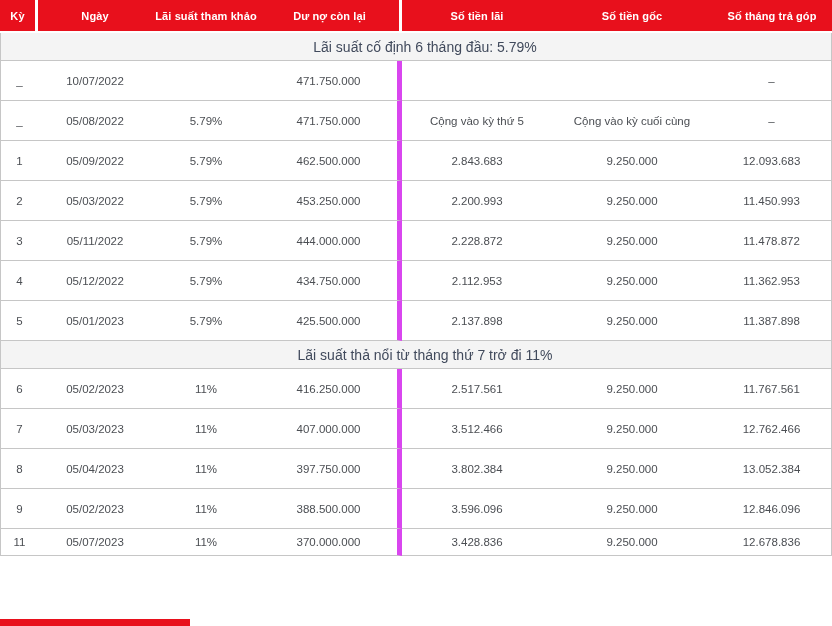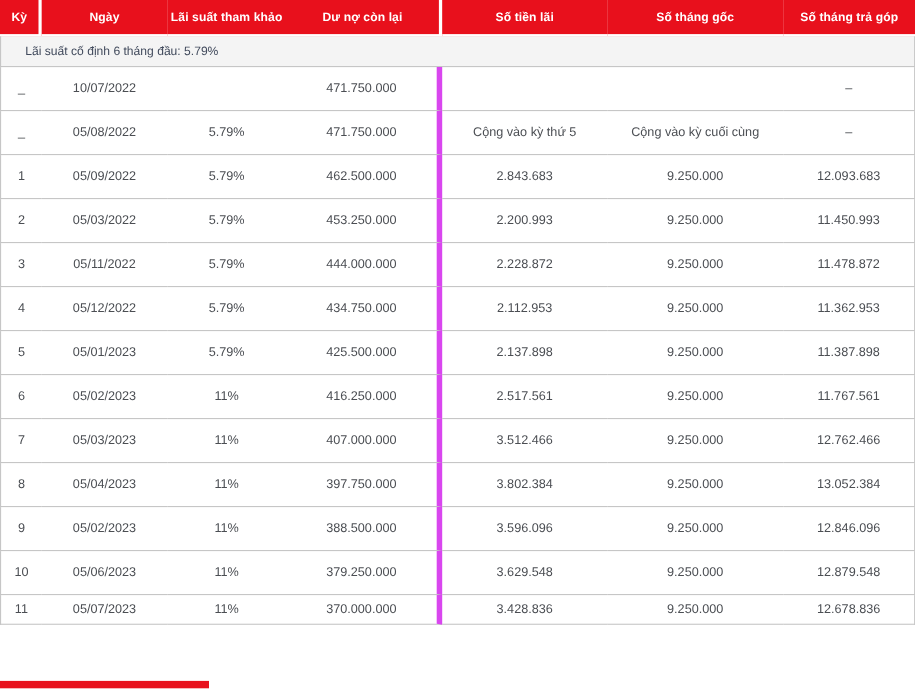--- a/index.html
+++ b/index.html
@@ -21,21 +21,21 @@
   thead th.sep{border-right:3px solid #ffffff;}
   tbody td{
     font-size:11.5px;color:var(--body-text);text-align:center;vertical-align:middle;
     height:40px;padding:0 4px;border-bottom:1px solid var(--border);
     white-space:nowrap;overflow:hidden;
   }
   tbody tr td:first-child{border-left:1px solid var(--border);}
   tbody tr td:last-child{border-right:1px solid var(--border);}
   tbody tr.section-row td{
     background:var(--section-bg);color:var(--section-text);
-    text-align:left;padding-left:22px;height:28px;font-size:11px;
+    text-align:center;padding-left:22px;height:28px;font-size:14px;
   }
   tbody tr.data-row td:nth-child(4){border-right:5px solid #d946ef;}
   tbody tr.last-row td{height:27px;}
   .bottom-red-bar{
     position:absolute;left:0;bottom:0;width:190px;height:7px;background:var(--bottom-bar);
   }
 </style>
 </head>
 <body>
 
@@ -49,21 +49,21 @@
       <col style="width:160px">
     <col style="width:120px">
   </colgroup>
   <thead>
     <tr>
       <th class="sep">Kỳ</th>
       <th>Ngày</th>
       <th>Lãi suất tham khảo</th>
       <th class="sep">Dư nợ còn lại</th>
       <th>Số tiền lãi</th>
-      <th>Số tháng gốc</th>
+      <th>Số tiền gốc</th>
       <th>Số tháng trả góp</th>
     </tr>
   </thead>
   <tbody id="table-body">
       <tr class="section-row">
         <td colspan="7">Lãi suất cố định 6 tháng đầu: 5.79%</td>
       </tr>
       <tr class="data-row">
         <td>_</td>
         <td>10/07/2022</td>
@@ -120,20 +120,23 @@
       </tr>
       <tr class="data-row">
         <td>5</td>
         <td>05/01/2023</td>
         <td>5.79%</td>
         <td>425.500.000</td>
         <td>2.137.898</td>
         <td>9.250.000</td>
         <td>11.387.898</td>
       </tr>
+      <tr class="section-row">
+        <td colspan="7">Lãi suất thả nổi từ tháng thứ 7 trở đi 11%</td>
+      </tr>
       <tr class="data-row">
         <td>6</td>
         <td>05/02/2023</td>
         <td>11%</td>
         <td>416.250.000</td>
         <td>2.517.561</td>
         <td>9.250.000</td>
         <td>11.767.561</td>
       </tr>
       <tr class="data-row">
@@ -156,29 +159,20 @@
       </tr>
       <tr class="data-row">
         <td>9</td>
         <td>05/02/2023</td>
         <td>11%</td>
         <td>388.500.000</td>
         <td>3.596.096</td>
         <td>9.250.000</td>
         <td>12.846.096</td>
       </tr>
-      <tr class="data-row">
-        <td>10</td>
-        <td>05/06/2023</td>
-        <td>11%</td>
-        <td>379.250.000</td>
-        <td>3.629.548</td>
-        <td>9.250.000</td>
-        <td>12.879.548</td>
-      </tr>
       <tr class="data-row last-row">
         <td>11</td>
         <td>05/07/2023</td>
         <td>11%</td>
         <td>370.000.000</td>
         <td>3.428.836</td>
         <td>9.250.000</td>
         <td>12.678.836</td>
       </tr>
     </tbody>

